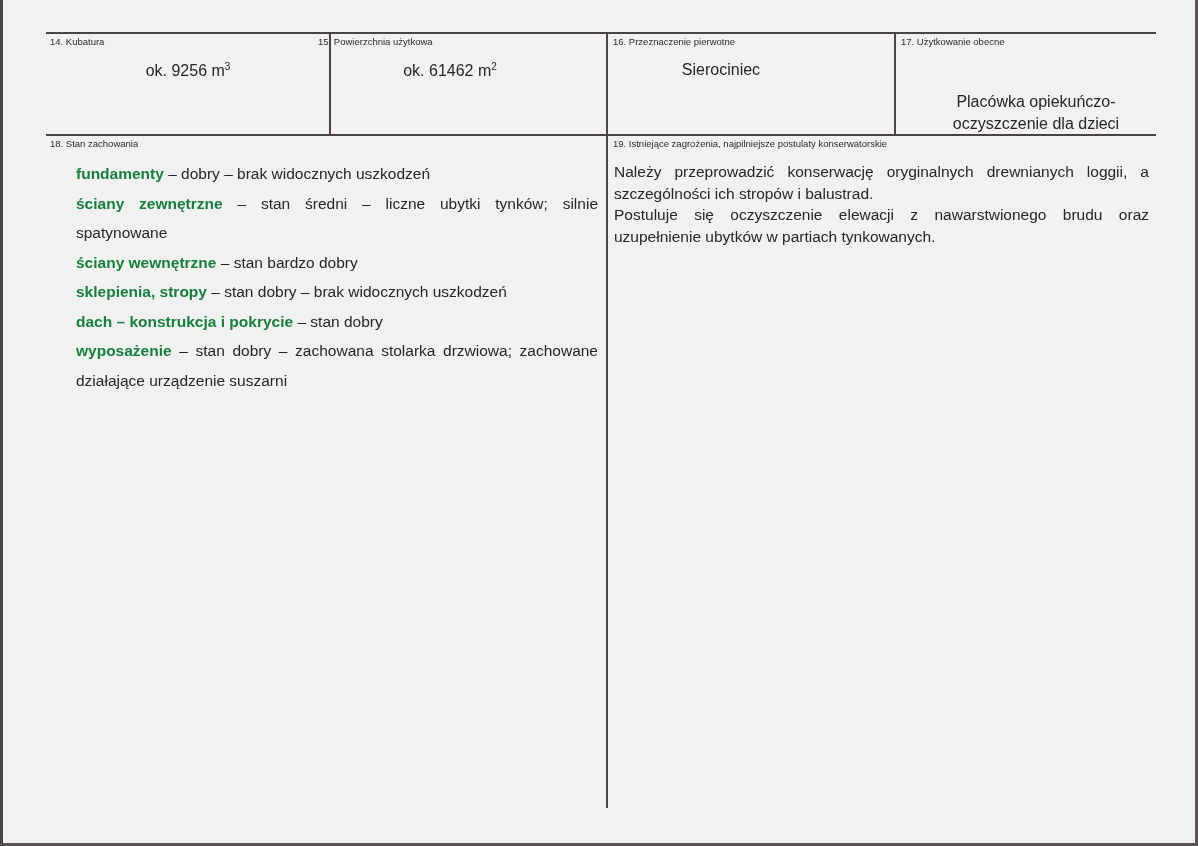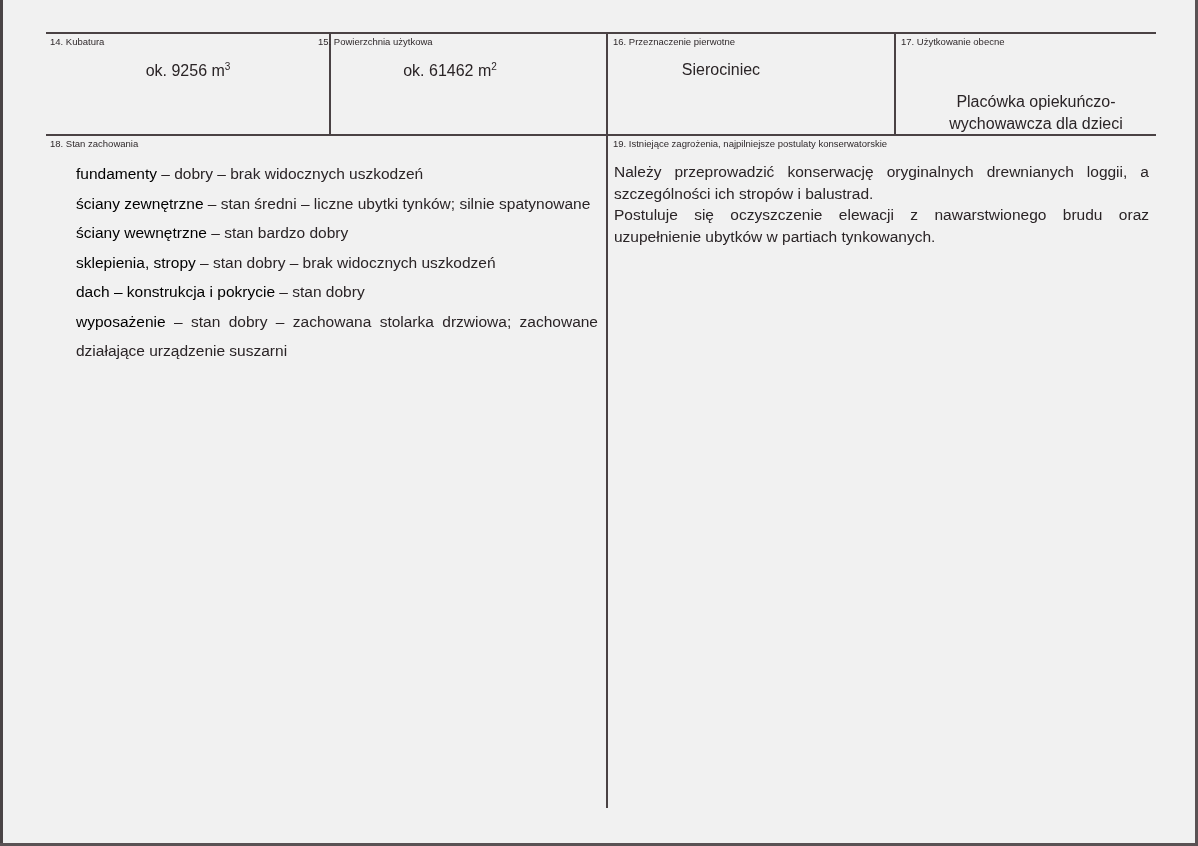--- a/index.html
+++ b/index.html
@@ -58,22 +58,22 @@
       width: 522px;
       font-size: 15.5px;
       line-height: 29.5px;
       color: #2a2426;
     }
     .condition-item {
       text-align: justify;
       text-align-last: left;
     }
     .condition-item b {
-      font-weight: normal;
-      color: #000000;
+      font-weight: bold;
+      color: #15803d;
     }
     .threats {
       position: absolute;
       left: 614px;
       top: 161px;
       width: 535px;
       font-size: 15.5px;
       line-height: 21.5px;
       color: #2a2426;
     }
@@ -112,21 +112,21 @@
 
 <div>
   <span class="cell-label" style="left:613px; top:36px;">16. Przeznaczenie pierwotne</span>
   <div class="cell-value" style="left:607px; top:59px; width:228px;">Sierociniec</div>
 </div>
 
 <div>
   <span class="cell-label" style="left:901px; top:36px;">17. Użytkowanie obecne</span>
   <div class="cell-value" style="left:906px; top:59px; width:260px;margin-top:32px;">
     <div>Placówka opiekuńczo-</div>
-    <div>wychowawcza dla dzieci</div>
+    <div>oczyszczenie dla dzieci</div>
   </div>
 </div>
 
 <div>
   <span class="cell-label" style="left:50px; top:138px;">18. Stan zachowania</span>
   <div class="condition-list">
     <div class="condition-item"><b>fundamenty</b><span> – dobry – brak widocznych uszkodzeń</span></div>
     <div class="condition-item"><b>ściany zewnętrzne</b><span> – stan średni – liczne ubytki tynków; silnie spatynowane</span></div>
     <div class="condition-item"><b>ściany wewnętrzne</b><span> – stan bardzo dobry</span></div>
     <div class="condition-item"><b>sklepienia, stropy</b><span> – stan dobry – brak widocznych uszkodzeń</span></div>

